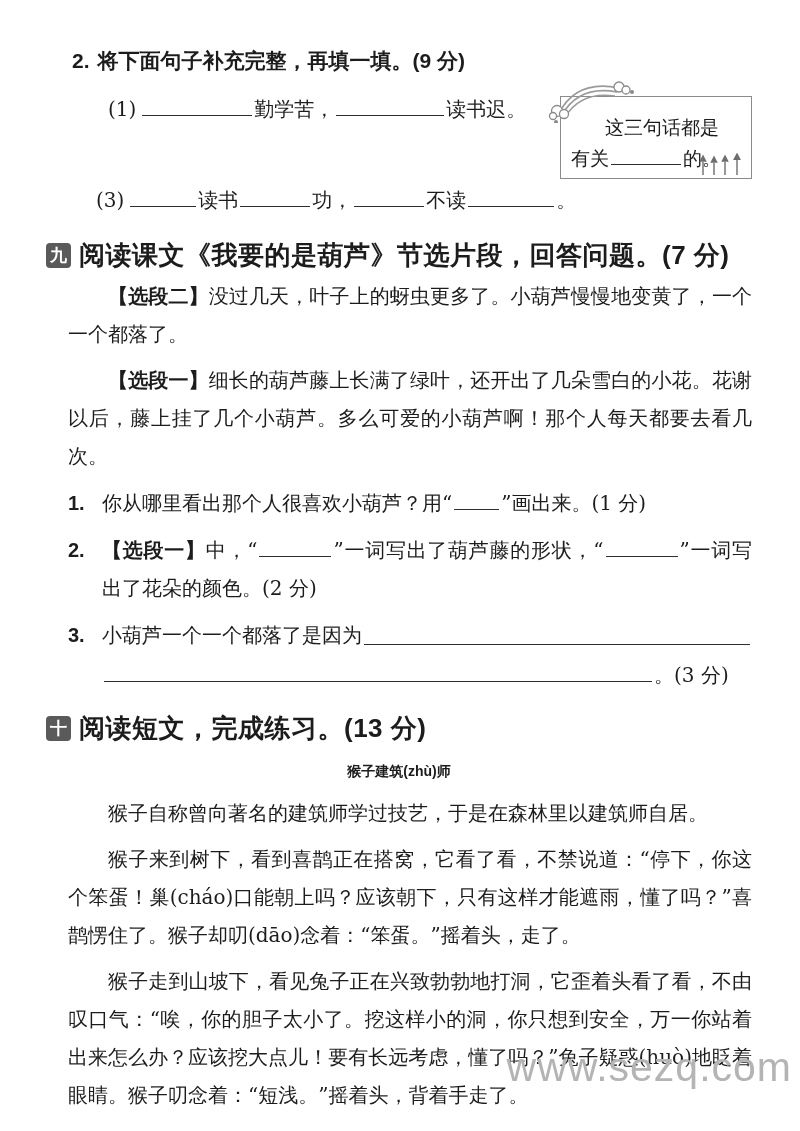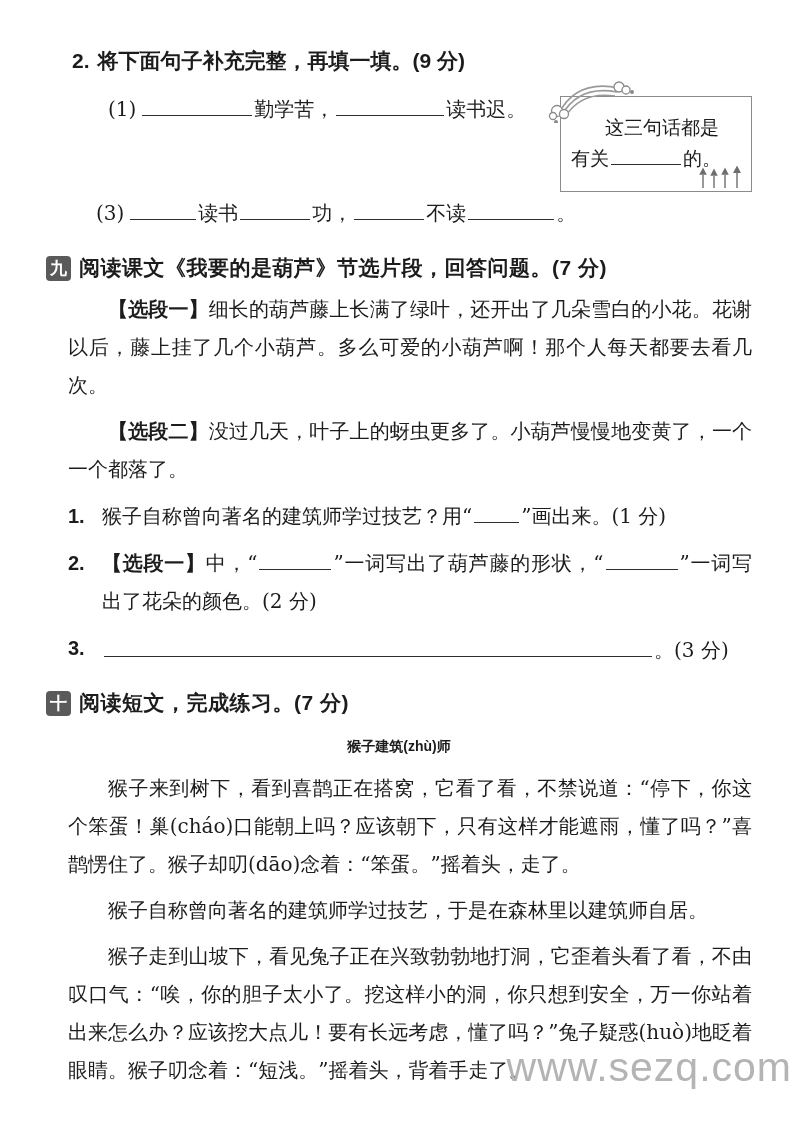--- a/index.html
+++ b/index.html
@@ -26,37 +26,37 @@
 
   .bl { display: inline-block; border-bottom: 1.5px solid #2e2e2e; height: 20px; margin: 0 2px; }
   .w110 { width: 110px; } .w108 { width: 108px; }
   .w92 { width: 92px; }  .w90 { width: 90px; }
   .w66 { width: 66px; }  .w70 { width: 70px; }  .w86 { width: 86px; }  .w45 { width: 45px; }  .w72 { width: 72px; }
   .w545 { width: 548px; }
 
   
   .callout {
     position: relative; width: 192px; margin-top: 8px; margin-left: 8px;
-    border: 1px solid #8b8b8b; padding: 14px 8px 16px 10px;
+    border: 1px solid #8b8b8b; padding: 14px 8px 3px 10px;
     font-size: 19px; line-height: 32px; background: #fff;
   }
   .callout-line1 { text-align: center; padding-left: 10px; white-space: nowrap; }
   .callout-line2 { white-space: nowrap; font-family: Liberation Serif, serif; }
   .rainbow { position: absolute; top: -22px; left: -14px; width: 94px; height: 48px; }
   .sprouts { position: absolute; right: 7px; bottom: 3px; width: 46px; height: 22px; }
 
   
   .sec-head { display: flex; align-items: center; margin-top: 20px; }
   .badge {
     width: 25px; height: 25px; background: #5a5a5a; color: #fff; border-radius: 4px;
     display: flex; align-items: center; justify-content: center;
     font-size: 17px; margin-right: 8px; flex-shrink: 0;
     font-family: "Liberation Sans", "DejaVu Sans", sans-serif; font-weight: 700;
   }
-  .sec-title { font-size: 21px; line-height: 28px; letter-spacing: 0.5px; }
+  .sec-title { font-size: 26px; line-height: 28px; letter-spacing: 0.5px; }
 
   
   .passage {
     margin: 8px 0 0 22px; width: 684px;
     font-size: 20px; line-height: 38px; text-align: justify; text-indent: 2em;
   }
   .passage .plabel { font-family: "Liberation Sans", "DejaVu Sans", sans-serif; font-weight: 700; }
 
   
   .q-item { display: flex; margin: 9px 0 0 22px; width: 684px; }
@@ -141,53 +141,57 @@
     <div class="fill-line">
       <span class="lbl">(3)</span><span class="bl w66"></span><span>读书</span><span class="bl w70"></span><span>功，</span><span class="bl w70"></span><span>不读</span><span class="bl w86"></span><span>。</span>
     </div>
   </div>
 
   <div class="sec-head">
     <span class="badge">九</span>
     <span class="sec-title hei">阅读课文《我要的是葫芦》节选片段，回答问题。(7 分)</span>
   </div>
 
+  <p class="passage"><span class="plabel">【选段二】</span><span>没过几天，叶子上的蚜虫更多了。小葫芦慢慢地变黄了，一个一个都落了。</span></p>
+
   <p class="passage"><span class="plabel">【选段一】</span><span>细长的葫芦藤上长满了绿叶，还开出了几朵雪白的小花。花谢以后，藤上挂了几个小葫芦。多么可爱的小葫芦啊！那个人每天都要去看几次。</span></p>
-
-  <p class="passage"><span class="plabel">【选段二】</span><span>没过几天，叶子上的蚜虫更多了。小葫芦慢慢地变黄了，一个一个都落了。</span></p>
 
   <div class="q-item">
     <span class="q-num">1.</span>
     <div class="q-body">
-      <span>猴子自称曾向著名的建筑师学过技艺？用“</span><span class="bl w45"></span><span>”画出来。(1 分)</span>
+      <span>你从哪里看出那个人很喜欢小葫芦？用“</span><span class="bl w45"></span><span>”画出来。(1 分)</span>
     </div>
   </div>
 
   <div class="q-item">
     <span class="q-num">2.</span>
     <div class="q-body">
       <span class="plabel">【选段一】</span><span>中，“</span><span class="bl w72"></span><span>”一词写出了葫芦藤的形状，“</span><span class="bl w72"></span><span>”一词写出了花朵的颜色。(2 分)</span>
     </div>
   </div>
 
   <div class="q-item">
     <span class="q-num">3.</span>
     <div class="q-body">
+      <div class="q3-line1">
+        <span class="pre">小葫芦一个一个都落了是因为</span>
+          <span class="bl grow"></span>
+      </div>
       <div class="q3-line2">
         <span class="bl w545"></span><span>。(3 分)</span>
       </div>
     </div>
   </div>
 
   <div class="sec-head">
     <span class="badge">十</span>
-    <span class="sec-title hei">阅读短文，完成练习。(7 分)</span>
+    <span class="sec-title hei">阅读短文，完成练习。(13 分)</span>
   </div>
 
   <div class="passage-title hei">猴子建筑(zhù)师</div>
 
+  <p class="passage">猴子自称曾向著名的建筑师学过技艺，于是在森林里以建筑师自居。</p>
   <p class="passage">猴子来到树下，看到喜鹊正在搭窝，它看了看，不禁说道：“停下，你这个笨蛋！巢(cháo)口能朝上吗？应该朝下，只有这样才能遮雨，懂了吗？”喜鹊愣住了。猴子却叨(dāo)念着：“笨蛋。”摇着头，走了。</p>
-  <p class="passage">猴子自称曾向著名的建筑师学过技艺，于是在森林里以建筑师自居。</p>
   <p class="passage">猴子走到山坡下，看见兔子正在兴致勃勃地打洞，它歪着头看了看，不由叹口气：“唉，你的胆子太小了。挖这样小的洞，你只想到安全，万一你站着出来怎么办？应该挖大点儿！要有长远考虑，懂了吗？”兔子疑惑(huò)地眨着眼睛。猴子叨念着：“短浅。”摇着头，背着手走了。</p>
 
   <div class="watermark">www.sezq.com</div>
 
 </div>
 
 </body></html>

